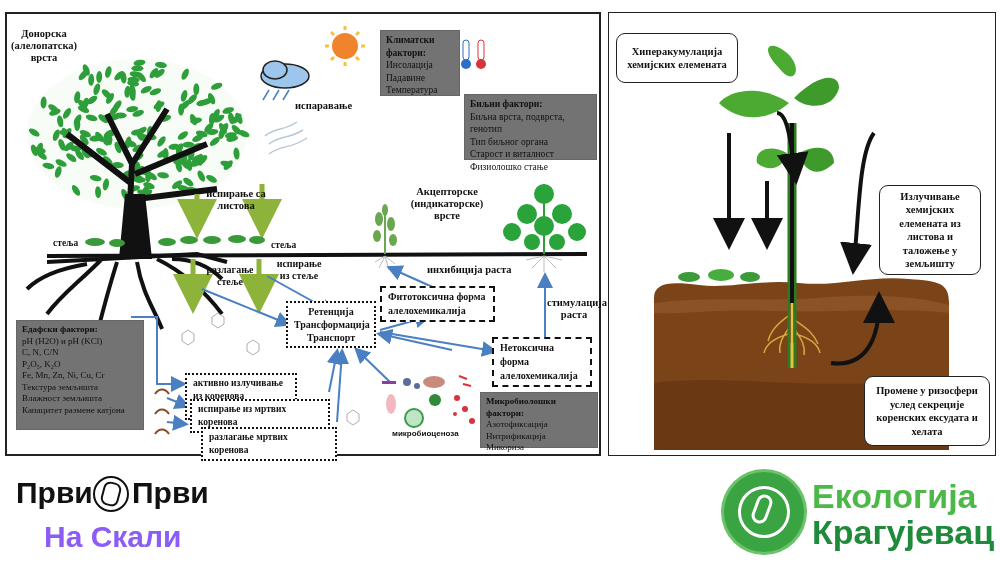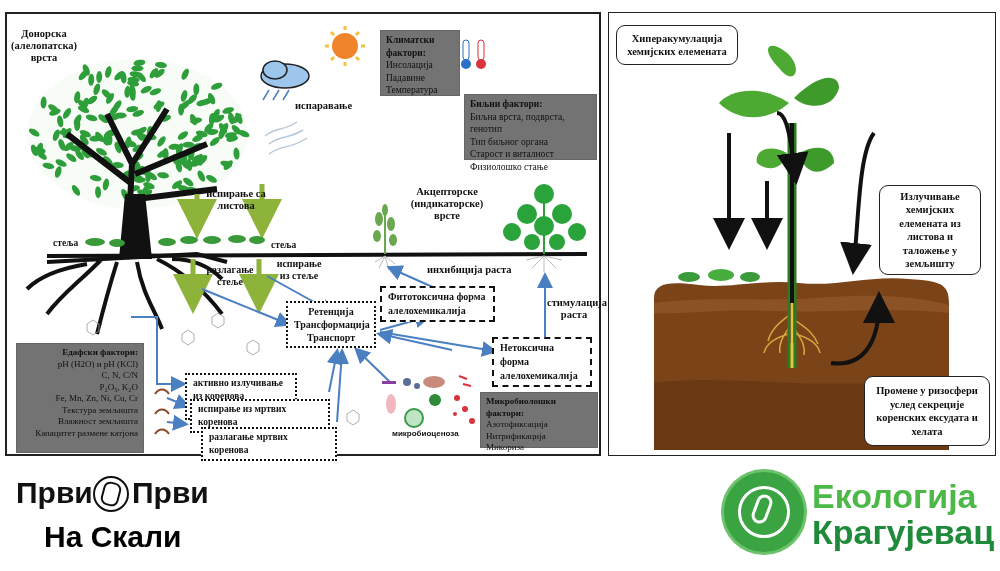--- a/index.html
+++ b/index.html
@@ -379,21 +379,21 @@
   </div>
 
   <div class="box" style="left:457px;top:80px;width:133px;height:66px;">
     <span class="t">Биљни фактори:</span>
     <div>Биљна врста, подврста, генотип</div>
     <div>Тип биљног органа</div>
     <div>Старост и виталност</div>
     <div>Физиолошко стање</div>
   </div>
 
-  <div class="box" style="left:9px;top:329px;width:128px;height:110px;font-size:9px;line-height:11.5px;text-align:right;">
+  <div class="box" style="left:9px;top:306px;width:128px;height:110px;font-size:9px;line-height:11.5px;">
     <span class="t">Едафски фактори:</span>
     <div>pH (H2O) и pH (KCl)</div>
     <div>C, N, C/N</div>
     <div>P₂O₅, K₂O</div>
     <div>Fe, Mn, Zn, Ni, Cu, Cr</div>
     <div>Текстура земљишта</div>
     <div>Влажност земљишта</div>
     <div>Капацитет размене катјона</div>
   </div>
 
@@ -443,32 +443,32 @@
 
     <g stroke="#111" stroke-width="4" fill="none" marker-end="url(#ak)">
       <line x1="120" y1="120" x2="120" y2="225"></line>
       <line x1="158" y1="168" x2="158" y2="225"></line>
       <path d="M265,120 C250,140 250,200 245,250"></path>
       <path d="M222,350 C260,355 270,320 270,290"></path>
       <path d="M168,100 C175,100 180,110 186,160"></path>
     </g>
   </svg>
 
-  <div class="rbox" style="left:7px;top:12px;width:122px;height:40px;">Хиперакумулација хемијских елемената</div>
+  <div class="rbox" style="left:7px;top:20px;width:122px;height:50px;">Хиперакумулација хемијских елемената</div>
   <div class="rbox" style="left:270px;top:172px;width:102px;height:90px;">Излучивање хемијских елемената из листова и таложење у земљишту</div>
   <div class="rbox" style="left:255px;top:363px;width:126px;height:70px;">Промене у ризосфери услед секреције коренских ексудата и хелата</div>
 </div>
 
 <div>
   <div class="logo-text" style="left:16px;top:476px;font-size:30px;font-weight:bold;color:#111;">Први</div>
   <div style="position:absolute;left:93px;top:476px;width:36px;height:36px;border:2px solid #111;border-radius:50%;box-sizing:border-box;display:flex;align-items:center;justify-content:center;">
     <div style="width:14px;height:20px;border:2px solid #111;border-radius:7px;transform:rotate(15deg);"></div>
   </div>
   <div class="logo-text" style="left:132px;top:476px;font-size:30px;font-weight:bold;color:#111;">Први</div>
-  <div class="logo-text" style="left:44px;top:520px;font-size:30px;font-weight:bold;color:#000000;">На Скали</div>
+  <div class="logo-text" style="left:44px;top:520px;font-size:30px;font-weight:bold;color:#8b5cf6;">На Скали</div>
 </div>
 
 <div>
   <div style="position:absolute;left:724px;top:472px;width:80px;height:80px;border-radius:50%;background:#3aa443;box-shadow:0 0 0 3px #6cc26a;">
     <div style="position:absolute;left:14px;top:14px;width:52px;height:52px;border-radius:50%;border:3px solid #fff;box-sizing:border-box;"></div>
     <div style="position:absolute;left:30px;top:22px;width:16px;height:30px;border:3px solid #fff;border-radius:8px;transform:rotate(20deg);box-sizing:border-box;"></div>
   </div>
   <div class="logo-text" style="left:812px;top:477px;font-size:34px;font-weight:bold;color:#4cb848;">Екологија</div>
   <div class="logo-text" style="left:812px;top:513px;font-size:34px;font-weight:bold;color:#1f8a3a;">Крагујевац</div>
 </div>

